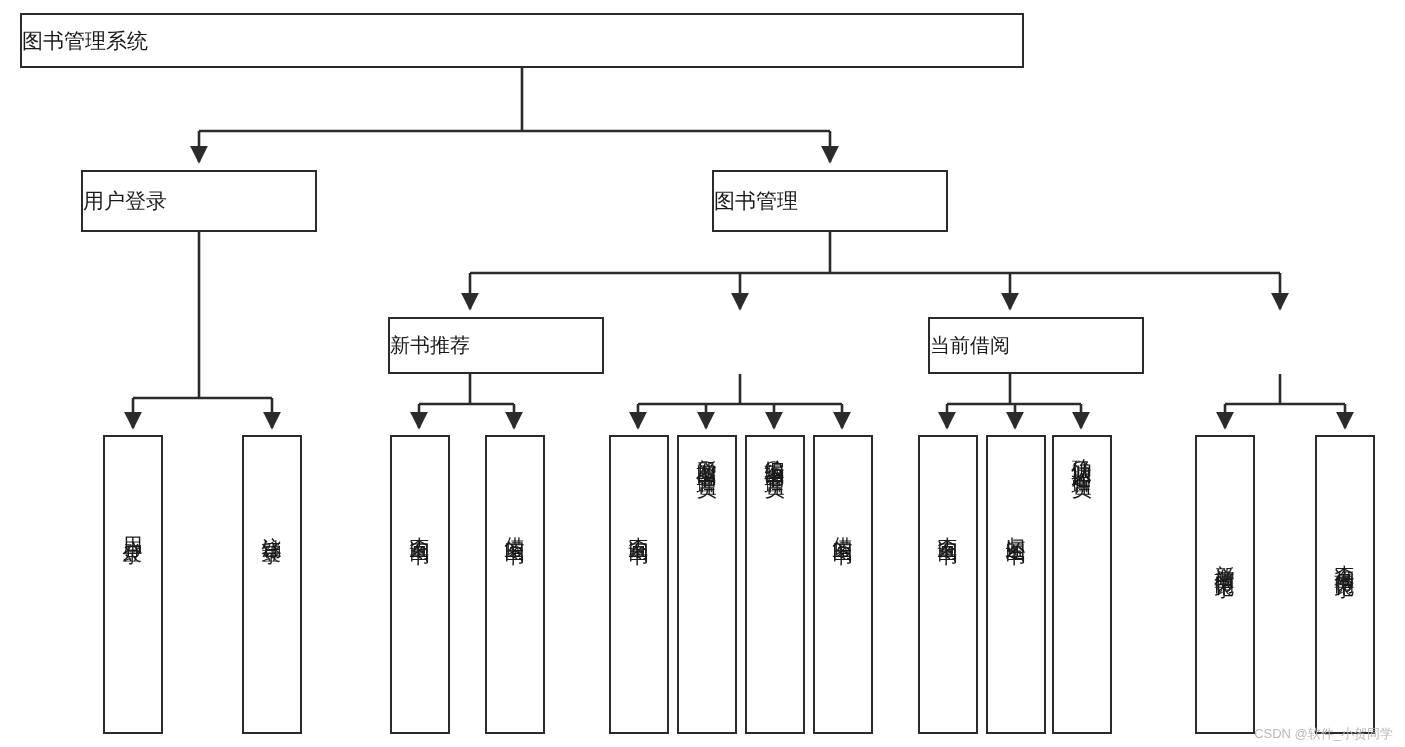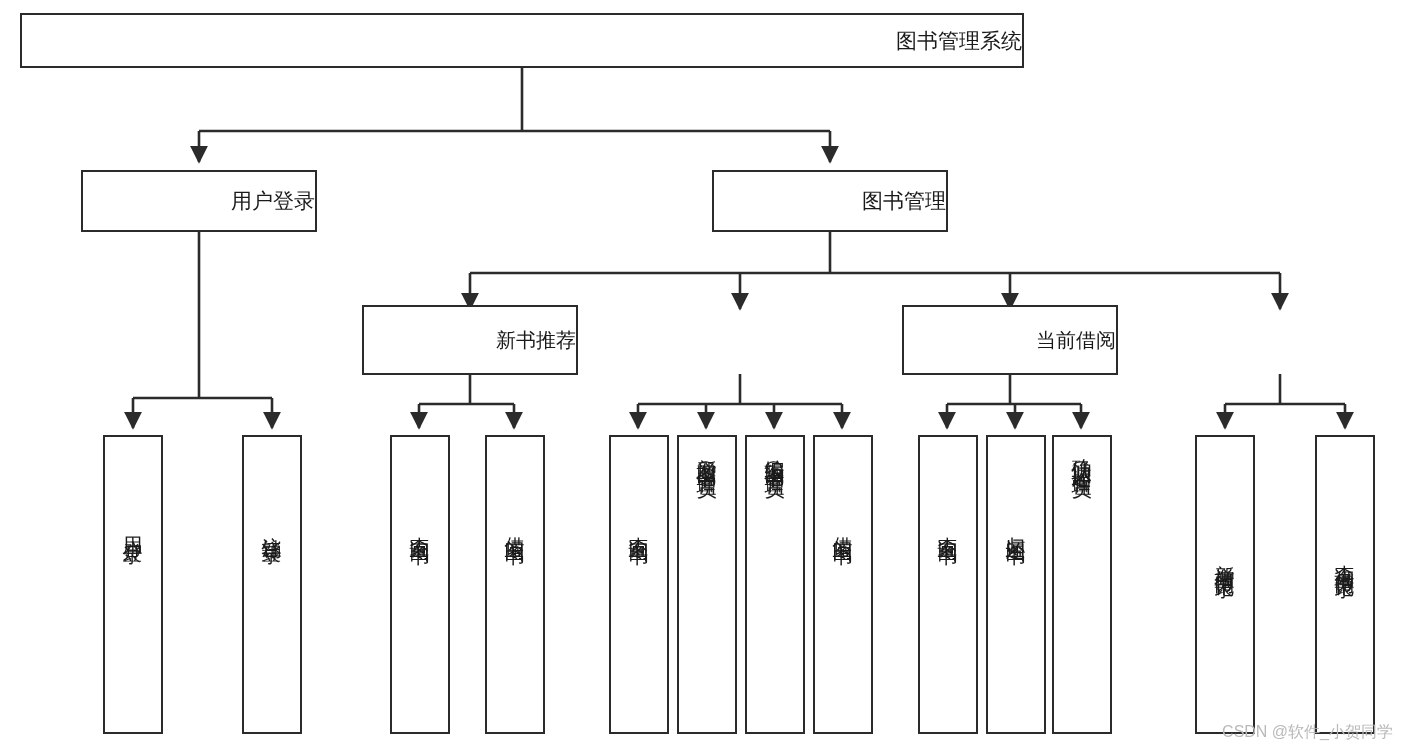--- a/index.html
+++ b/index.html
@@ -26,21 +26,21 @@
     height: 747px;
     pointer-events: none;
   }
   .node {
     position: absolute;
     box-sizing: border-box;
     background: #ffffff;
     border: 2px solid #2b2b2b;
     display: flex;
     align-items: center;
-    justify-content: flex-end;
+    justify-content: flex-start;
     color: #1a1a1a;
     z-index: 2;
   }
   .node .label {
     display: block;
     text-align: center;
     line-height: 1.12;
     white-space: pre;
   }
   
@@ -55,23 +55,24 @@
   .node.lvl2 {
     top: 170px;
     width: 236px;
     height: 62px;
   }
   .node.lvl2 .label { font-size: 21px; }
   .node.n-user-login  { left: 81px; }
   .node.n-book-manage { left: 712px; }
   
   .node.lvl3 {
-    top: 305px;
+    top: 317px;
     width: 216px;
-    height: 70px;
+    height: 57px;
+    margin-left: 26px;
   }
   .node.lvl3 .label { font-size: 20px; }
   .node.n-newbook  { left: 362px; }
   .node.n-borrow   { left: 632px; }
   .node.n-current  { left: 902px; }
   .node.n-record   { left: 1172px; }
   
   .node.leaf {
     top: 435px;
     height: 299px;
@@ -86,21 +87,21 @@
     font-size: 20px;
     letter-spacing: 3px;
     line-height: 1.1;
   }
   .node.leaf.mid .label { margin-top: 78px; }
   .node.leaf.low .label { margin-top: 106px; }
   .watermark {
     position: absolute;
     right: 12px;
     bottom: 4px;
-    font-size: 16px;
+    font-size: 13px;
     color: #b9b9b9;
     z-index: 3;
     white-space: pre;
   }
 </style>
 </head>
 <body>
 
 <div id="canvas">
 

